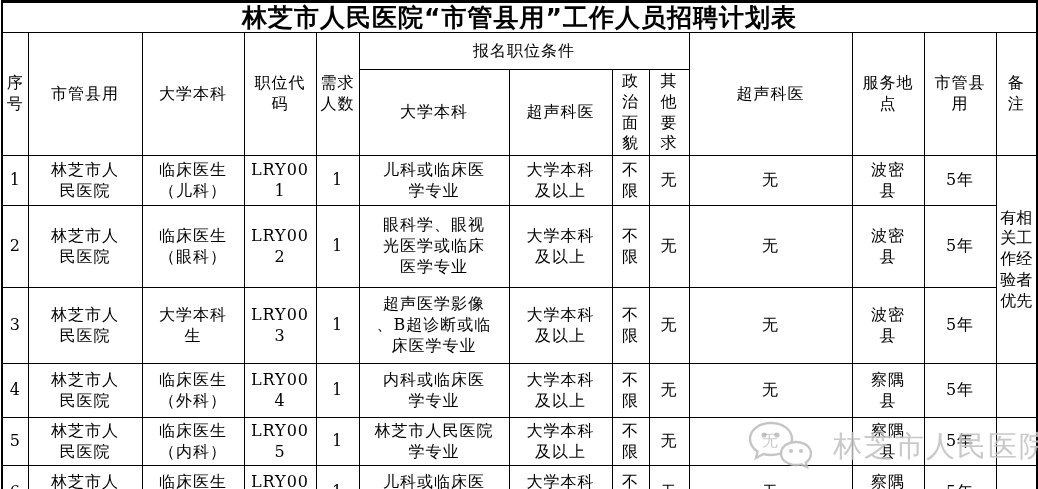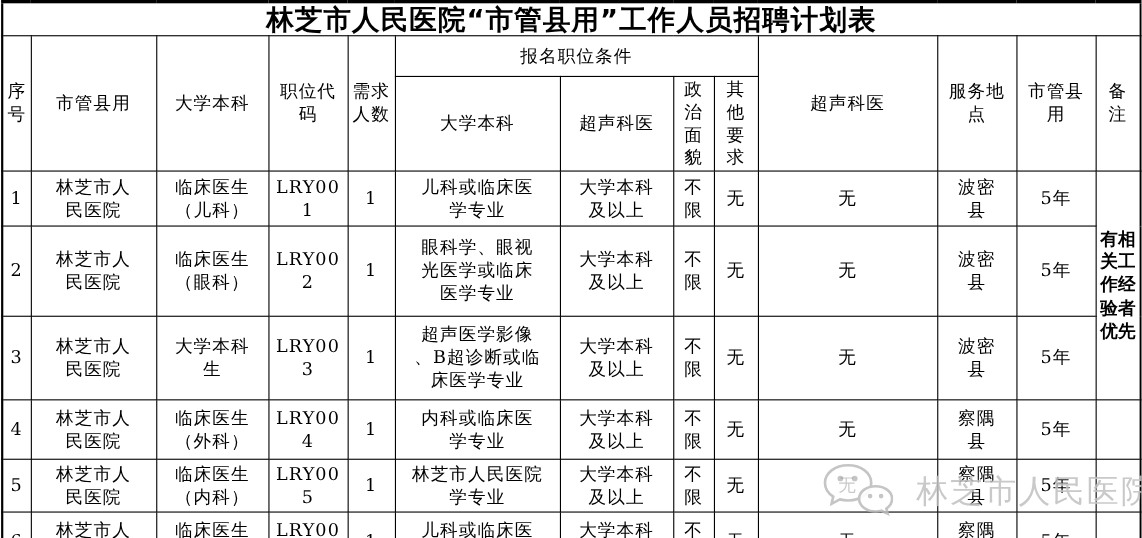--- a/index.html
+++ b/index.html
@@ -99,21 +99,21 @@
 学专业</td>
       <td>大学本科
 及以上</td>
       <td>不
 限</td>
       <td>无</td>
       <td>无</td>
       <td>波密
 县</td>
       <td>5年</td>
-      <td rowspan="3" style="padding:1px 2px;letter-spacing:0;font-weight:bold;">有相
+      <td rowspan="3" style="padding:1px 2px;letter-spacing:0;">有相
 关工
 作经
 验者
 优先</td>
     </tr>
 
     <tr style="height:82px">
       <td>2</td>
       <td>林芝市人
 民医院</td>

